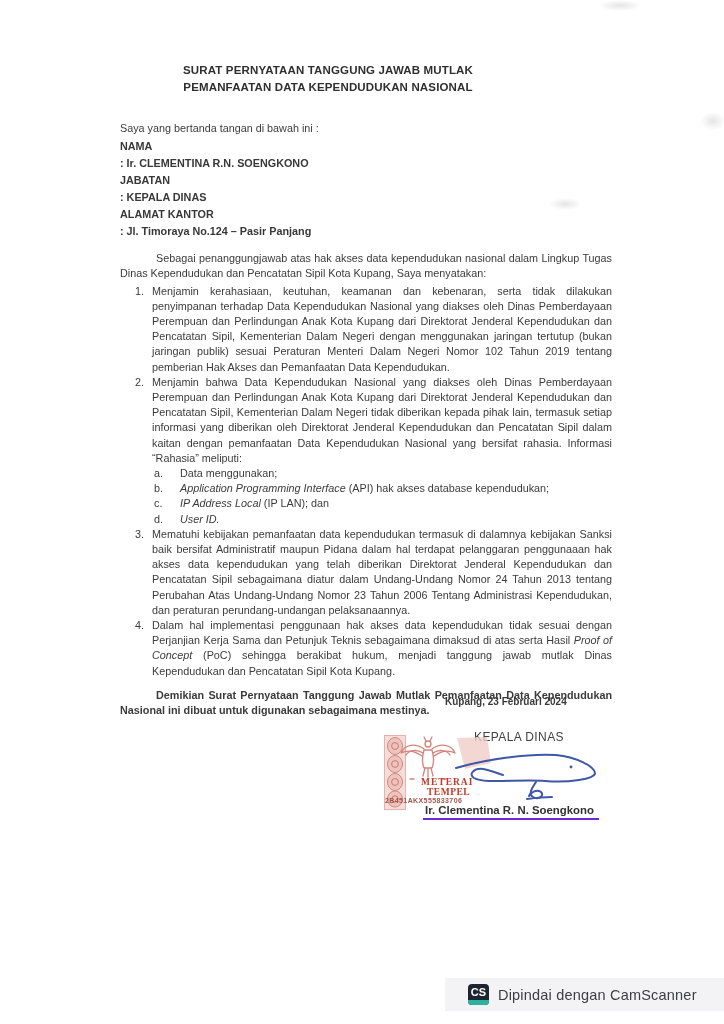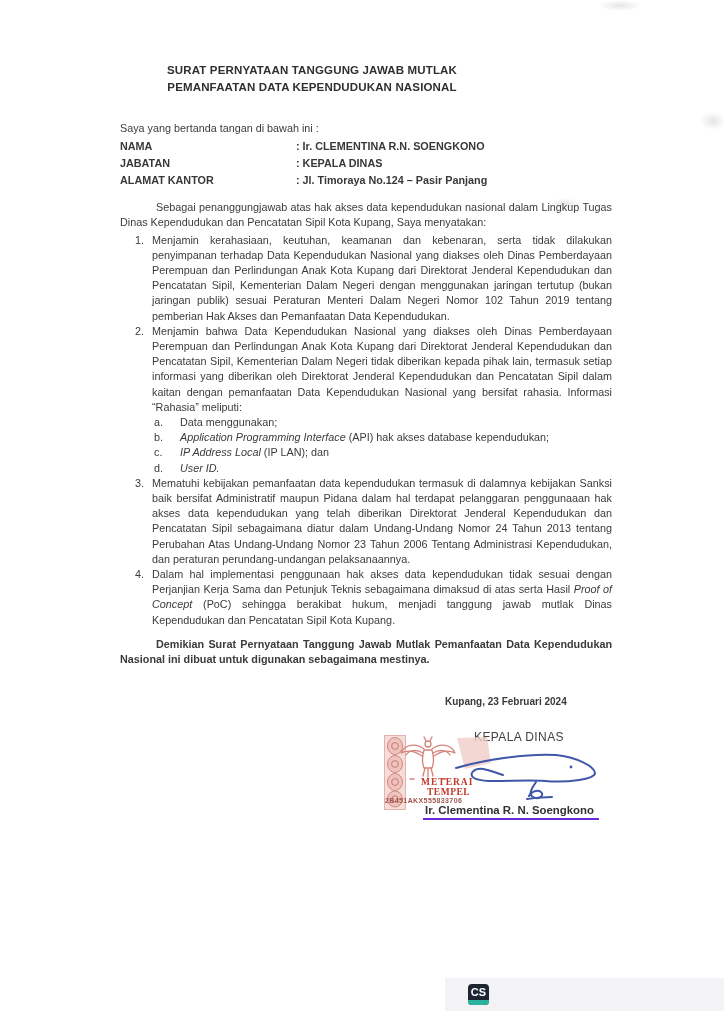--- a/index.html
+++ b/index.html
@@ -14,30 +14,30 @@
   :root {
     --stamp-pink:#e2a59d;
     --stamp-red:#c0392b;
     --serial-red:#a0554c;
     --sig-blue:#3f57a7;
     --footer-bg:#f3f3f5;
     --badge-bg:#1c2531;
     --badge-teal:#2cb3a0;
   }
   .title-block {
-    position:absolute; top:62px; left:0; width:624px;
+    position:absolute; top:62px; left:16px; width:624px;
     text-align:center; font-weight:700; font-size:11.5px;
     line-height:17px; color:#2f2f2f; letter-spacing:0.15px;
   }
   .body-col {
     position:absolute; left:120px; top:121px; width:492px;
     font-size:10.8px; line-height:15.2px;
   }
   .salutation { margin:0 0 2px 0; }
-  .id-row  { display:flex; line-height:17px; }
+  .id-row  { display:flex; line-height:17px;flex-direction:column; }
   .id-label{ width:176px; flex:none; font-weight:700; color:#383838; }
   .id-value{ font-weight:700; color:#383838; white-space:nowrap; }
   .intro   { margin-top:11px; text-align:justify; text-indent:36px; }
   .statements { margin-top:2px; }
   .st-item { display:flex; }
   .st-num  { flex:none; width:17px; margin-left:15px; }
   .st-body { flex:1; min-width:0; }
   .st-text { text-align:justify; }
   .sub-item   { display:flex; }
   .sub-letter { flex:none; width:26px; margin-left:2px; }
@@ -208,13 +208,14 @@
   <circle cx="123" cy="21" r="1.4" fill="#3f57a7" stroke="none"></circle>
 </svg>
 
 <div class="signer-name">Ir. Clementina R. N. Soengkono</div>
 
 <div class="footer-bar">
   <div class="cs-badge">
     <span class="cs-badge-text">CS</span>
     <span class="cs-badge-teal"></span>
   </div>
+  <span class="footer-text">Dipindai dengan CamScanner</span>
 </div>
 
 </body></html>

